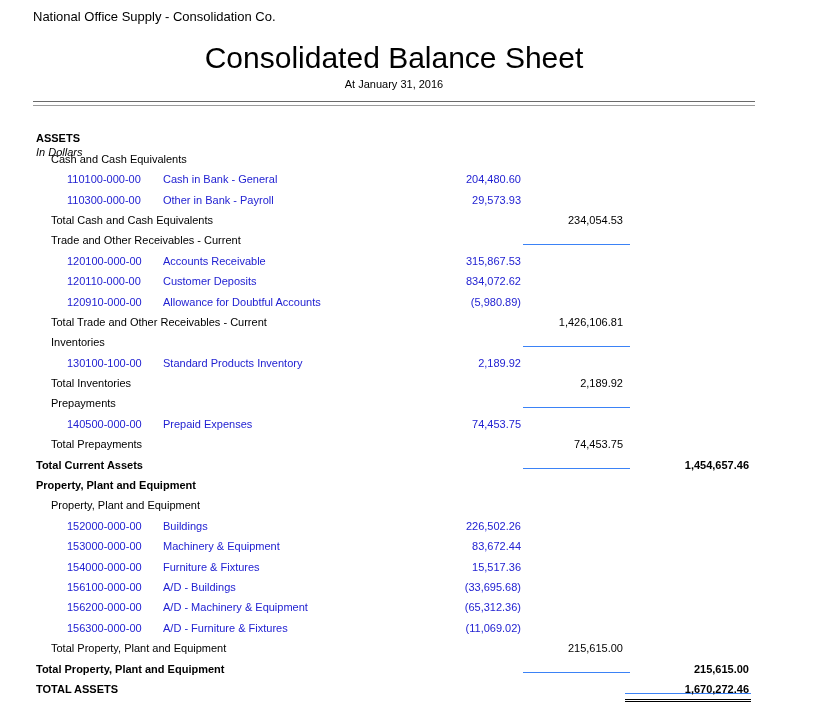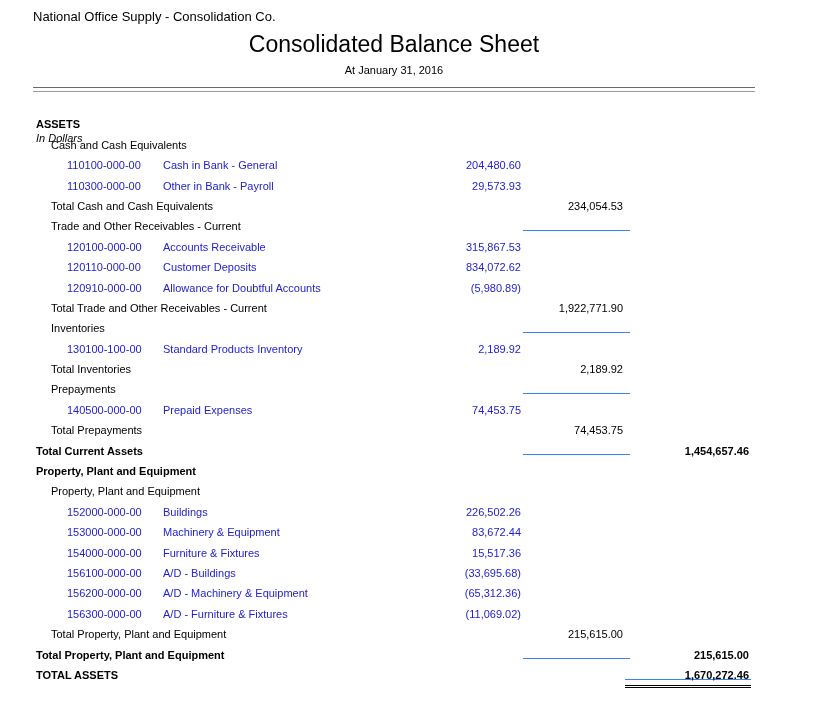--- a/index.html
+++ b/index.html
@@ -21,23 +21,23 @@
     top: 0;
     width: 722px;
   }
   .company {
     margin-top: 9px;
     text-align: left;
     font-size: 13px;
     line-height: 15px;
   }
   .title {
-    margin-top: 7px;
+    margin-top: 21px;
     text-align: center;
-    font-size: 23px;
+    font-size: 30px;
     line-height: 26px;
   }
   .dateline {
     margin-top: 7px;
     text-align: center;
     font-size: 11px;
     line-height: 13px;
   }
   .divider {
     margin-top: 10px;
@@ -133,21 +133,21 @@
         <span class="acct-name blue">Customer Deposits</span>
         <span class="amt c1 blue">834,072.62</span>
       </div>
       <div class="row">
         <span class="acct-num blue">120910-000-00</span>
         <span class="acct-name blue">Allowance for Doubtful Accounts</span>
         <span class="amt c1 blue">(5,980.89)</span>
       </div>
       <div class="row">
         <span class="lbl l1">Total Trade and Other Receivables - Current</span>
-        <span class="amt c2 u1">1,922,771.90</span>
+        <span class="amt c2 u1">1,426,106.81</span>
       </div>
       <div class="row">
         <span class="lbl l1">Inventories</span>
       </div>
       <div class="row">
         <span class="acct-num blue">130100-100-00</span>
         <span class="acct-name blue">Standard Products Inventory</span>
         <span class="amt c1 blue">2,189.92</span>
       </div>
       <div class="row">

